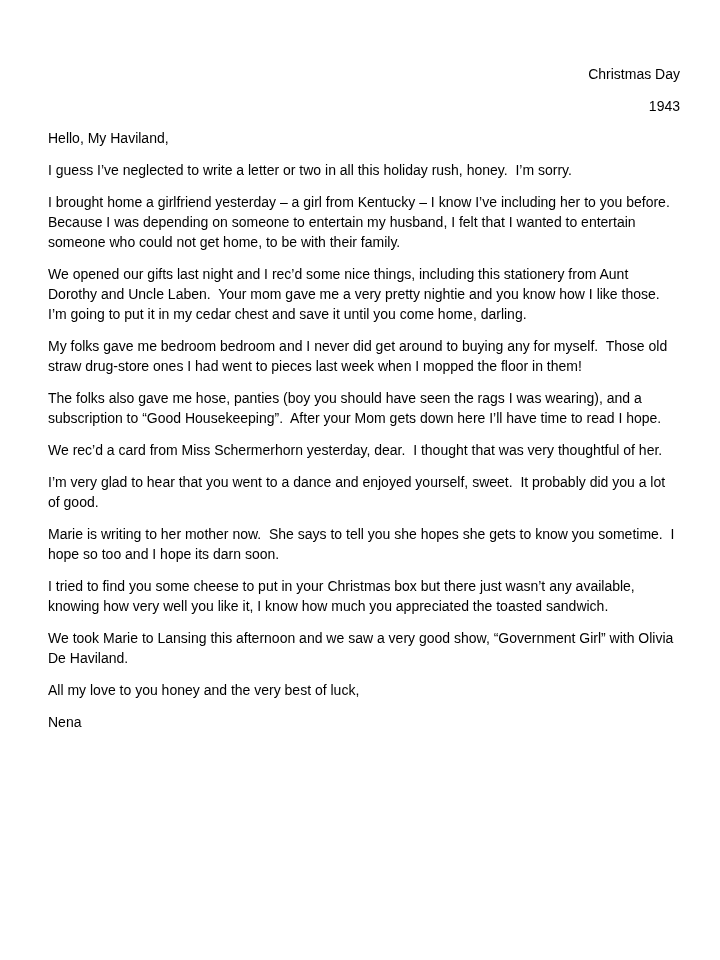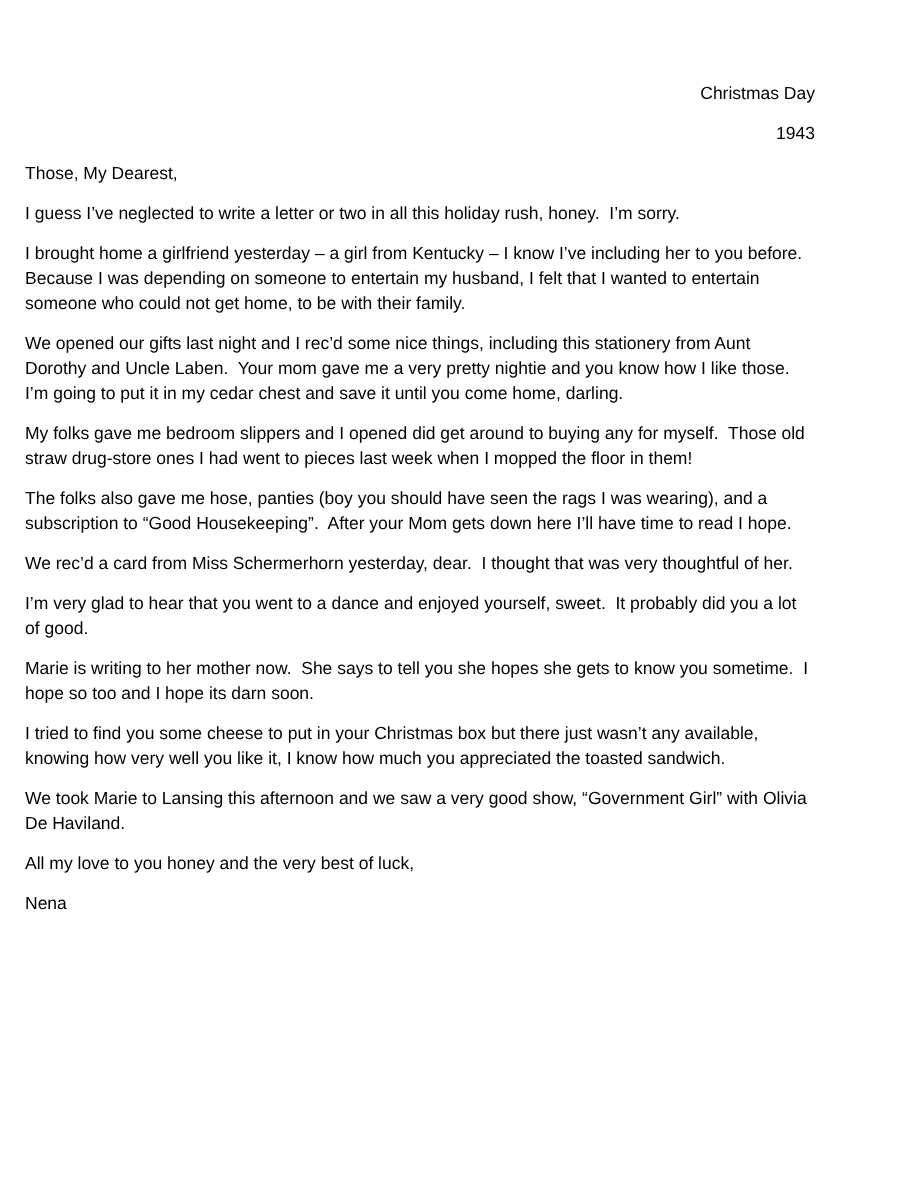--- a/index.html
+++ b/index.html
@@ -13,44 +13,44 @@
   .page {
     position: relative;
     width: 720px;
     height: 960px;
     background: #ffffff;
     font-family: "Liberation Sans", "DejaVu Sans", sans-serif;
     font-size: 14px;
     line-height: 20px;
     color: #000000;
     box-sizing: border-box;
-    padding: 64px 40px 0 20px;
+    padding: 64px 40px 0 48px;
   }
   .letter-body {
     width: 632px;
   }
   .letter-body p {
     margin: 0 0 12px 0;
     white-space: pre-wrap;
   }
   p.dateline { text-align: right; }
   p.signature { text-align: left; }
 </style>
 </head>
 <body>
 
 <div class="page" style="background: rgb(255, 255, 255); color: rgb(0, 0, 0);">
   <div class="letter-body">
     <p class="dateline">Christmas Day</p>
     <p class="dateline">1943</p>
-    <p>Those, My Dearest,</p>
+    <p>Hello, My Haviland,</p>
     <p>I guess I’ve neglected to write a letter or two in all this holiday rush, honey.  I’m sorry.</p>
     <p>I brought home a girlfriend yesterday – a girl from Kentucky – I know I’ve including her to you before.  Because I was depending on someone to entertain my husband, I felt that I wanted to entertain someone who could not get home, to be with their family.</p>
     <p>We opened our gifts last night and I rec’d some nice things, including this stationery from Aunt Dorothy and Uncle Laben.  Your mom gave me a very pretty nightie and you know how I like those.  I’m going to put it in my cedar chest and save it until you come home, darling.</p>
-    <p>My folks gave me bedroom slippers and I opened did get around to buying any for myself.  Those old straw drug-store ones I had went to pieces last week when I mopped the floor in them!</p>
+    <p>My folks gave me bedroom bedroom and I never did get around to buying any for myself.  Those old straw drug-store ones I had went to pieces last week when I mopped the floor in them!</p>
     <p>The folks also gave me hose, panties (boy you should have seen the rags I was wearing), and a subscription to “Good Housekeeping”.  After your Mom gets down here I’ll have time to read I hope.</p>
     <p>We rec’d a card from Miss Schermerhorn yesterday, dear.  I thought that was very thoughtful of her.</p>
     <p>I’m very glad to hear that you went to a dance and enjoyed yourself, sweet.  It probably did you a lot of good.</p>
     <p>Marie is writing to her mother now.  She says to tell you she hopes she gets to know you sometime.  I hope so too and I hope its darn soon.</p>
     <p>I tried to find you some cheese to put in your Christmas box but there just wasn’t any available, knowing how very well you like it, I know how much you appreciated the toasted sandwich.</p>
     <p>We took Marie to Lansing this afternoon and we saw a very good show, “Government Girl” with Olivia De Haviland.</p>
     <p>All my love to you honey and the very best of luck,</p>
     <p class="signature">Nena</p>
   </div>
 </div>

